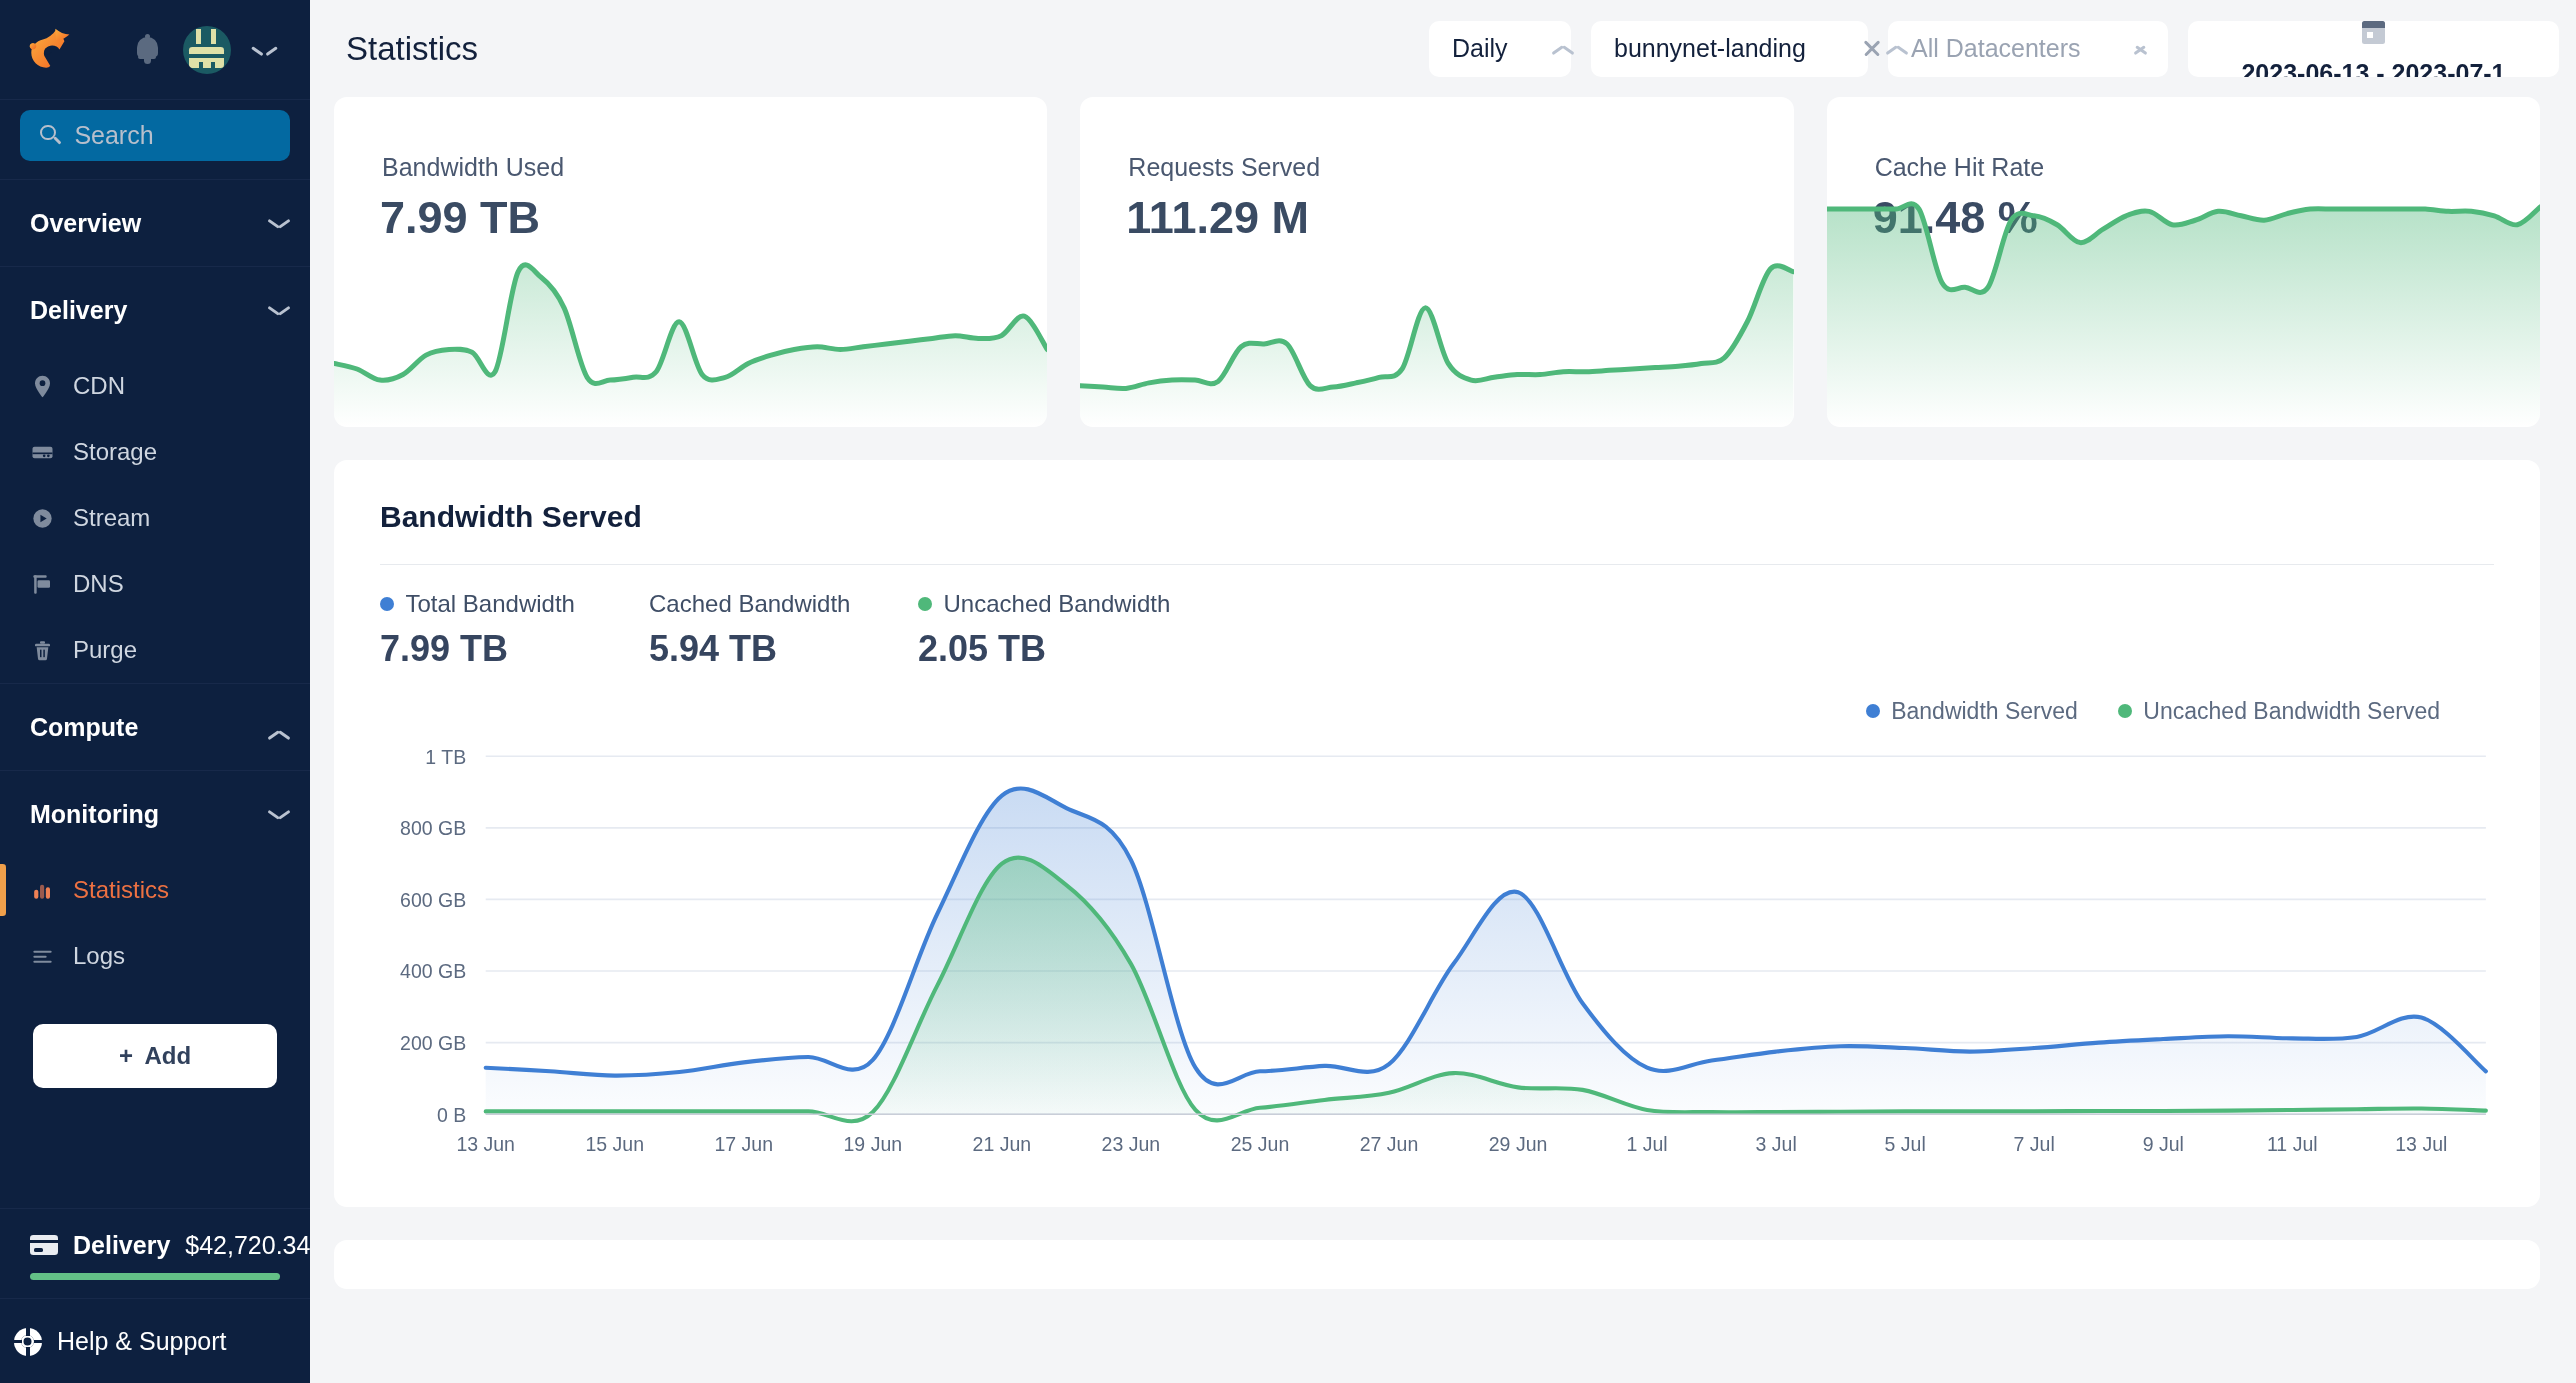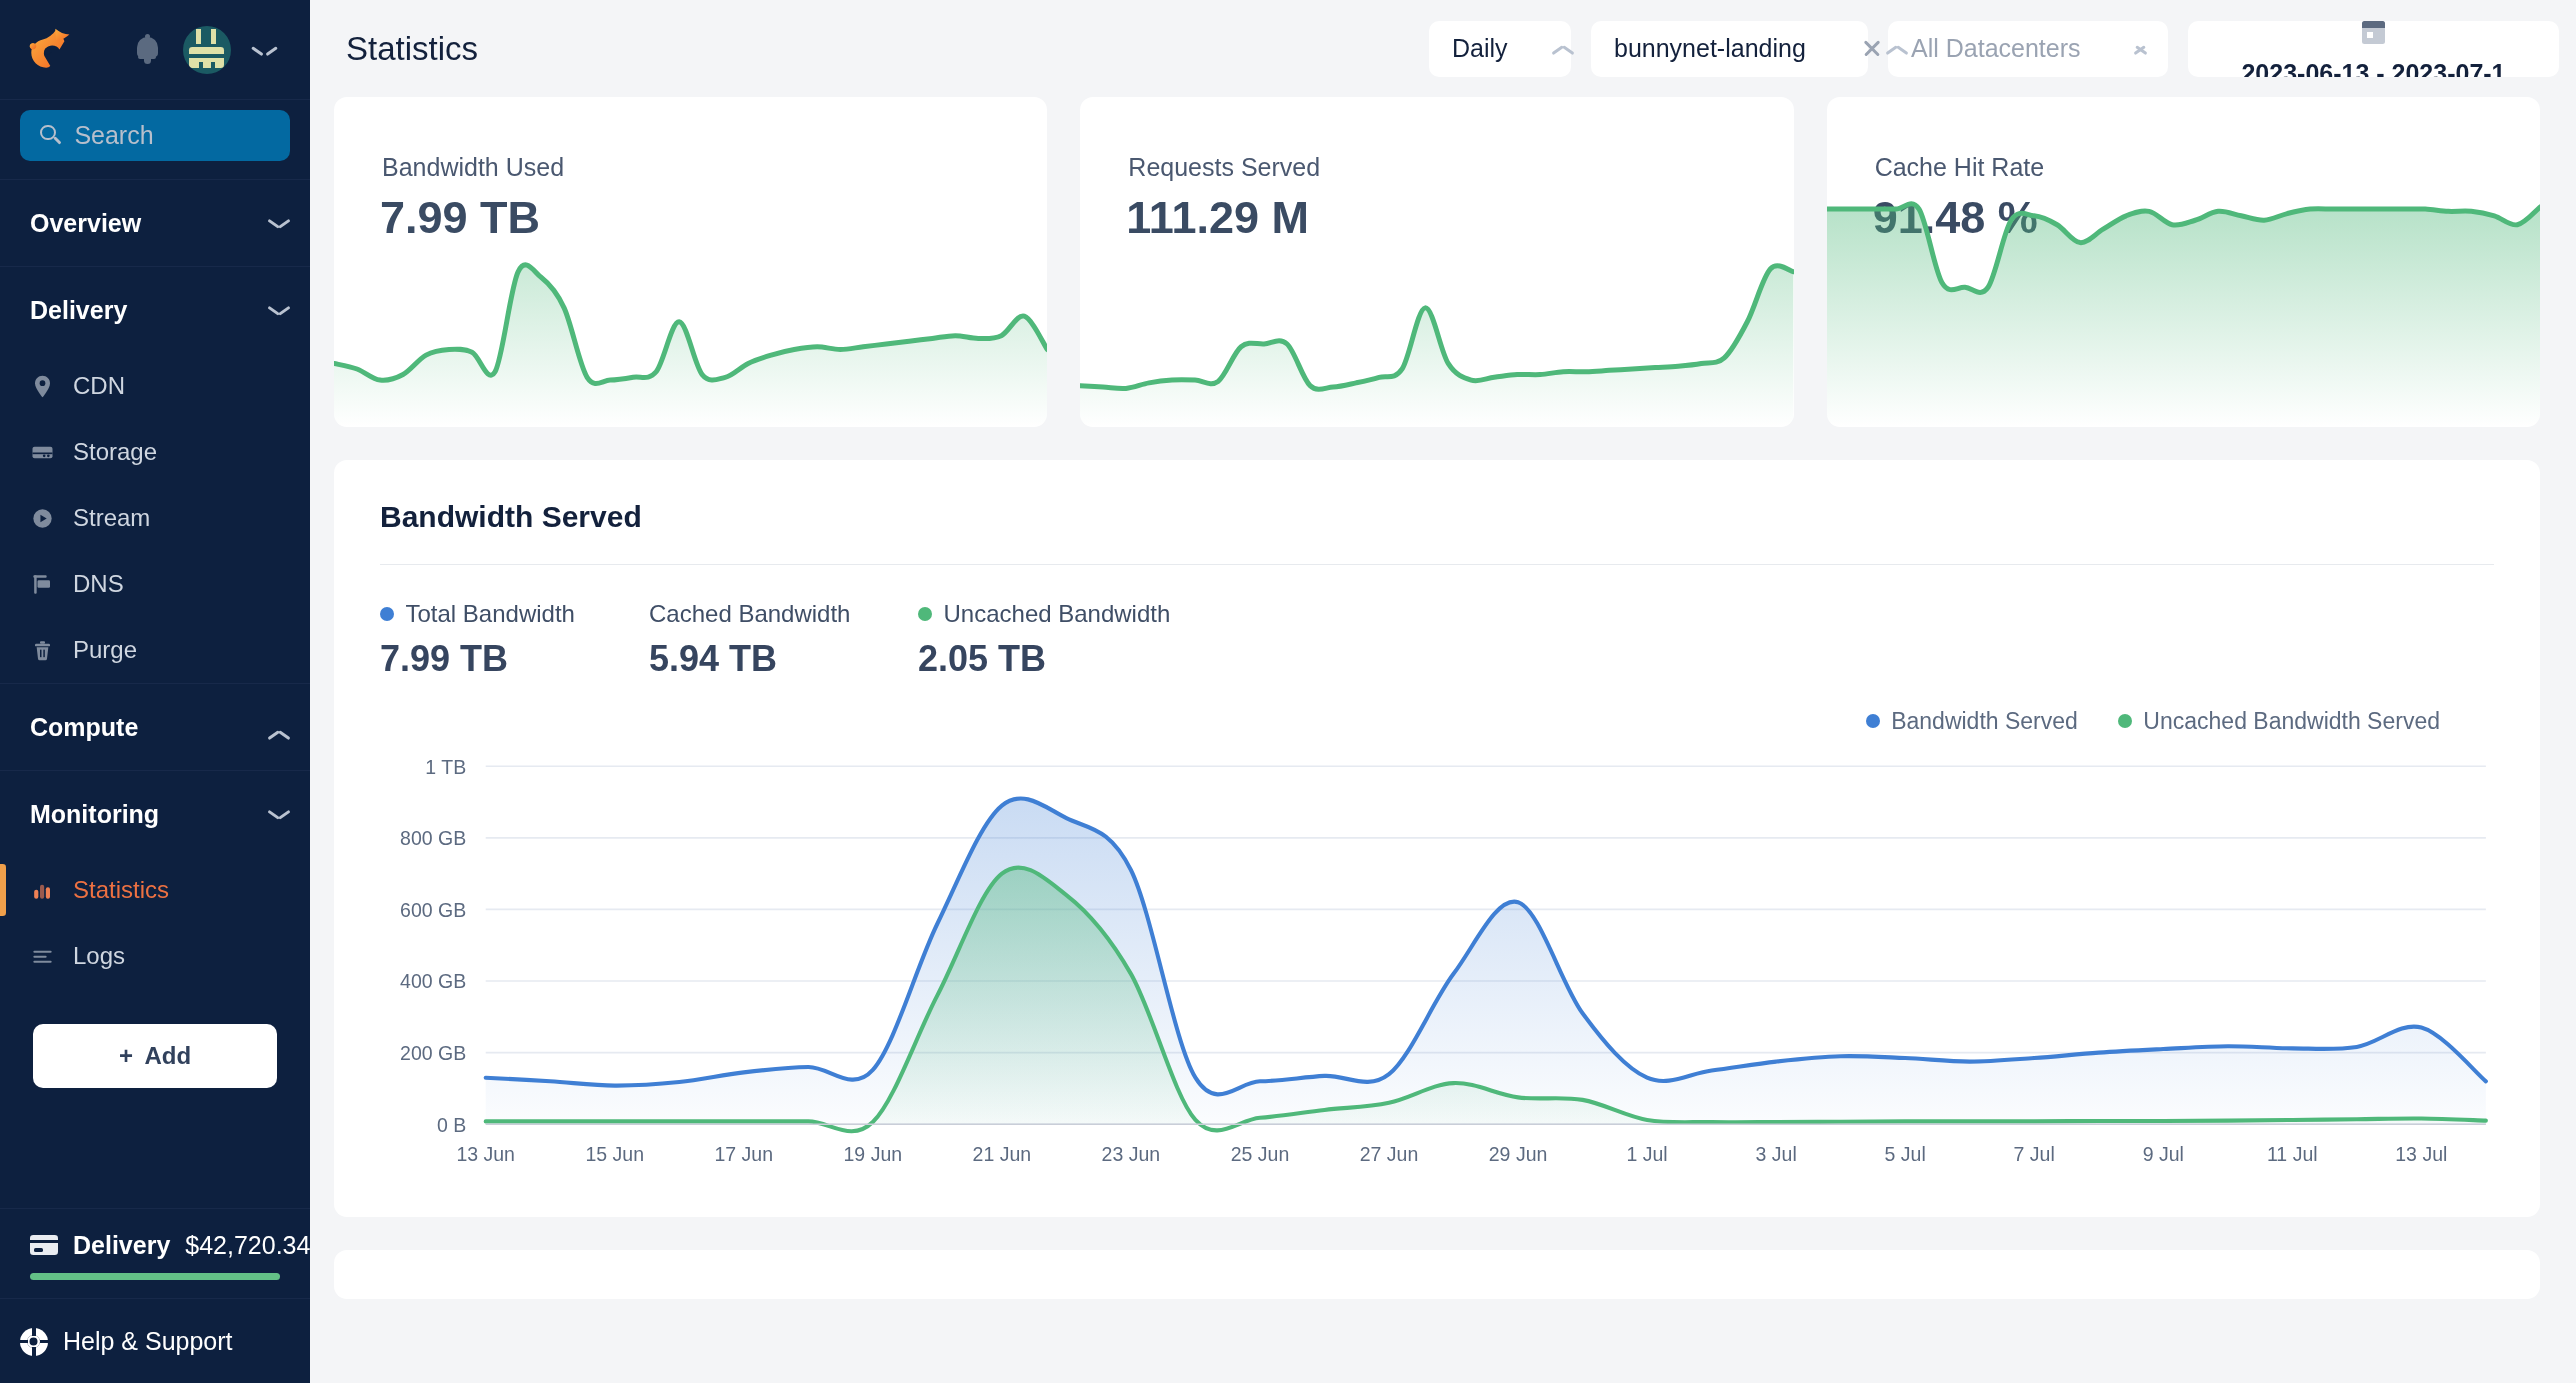--- a/index.html
+++ b/index.html
@@ -124,21 +124,21 @@
     content: ""; position: absolute; left: 4.1px; bottom: 3.3px; width: 9px; height: 4.1px;
     background: #0d203f; border-radius: 1.6px;
   }
   .sb-billing-amt { font-weight: normal; }
   .sb-bar {
     margin-top: 13px; height: 7.4px; border-radius: 4.1px; background: #63c187;
   }
 
   .sb-help {
     border-top: 0.8px solid #17294a; height: 86px;
-    display: flex; align-items: center; gap: 15px; padding: 0 20px;
+    display: flex; align-items: center; gap: 15px; padding: 0 14px;
     color: #ffffff; font-size: 25px; cursor: pointer;
   }
   .life {
     width: 28px; height: 28px; flex: 0 0 28px; border-radius: 50%;
     background: #ffffff; position: relative;
   }
   .life::before {
     content: ""; position: absolute; left: 7.4px; top: 7.4px;
     width: 13px; height: 13px; border-radius: 50%;
     background: #0d203f;
@@ -197,21 +197,21 @@
   .spark.tall { height: 264px; }
   .spark svg { width: 100%; height: 100%; display: block; }
 
   .panel {
     margin-top: 33px; background: #ffffff; border-radius: 13px;
     padding: 40px 46px 35px 46px;
   }
   .panel-title { font-size: 30px; color: #13213c; font-weight: bold; }
   .panel-rule { margin: 30px 0 0 0; height: 0.8px; background: #e7eaee; }
 
-  .kpis { display: flex; gap: 0; margin-top: 35px; }
+  .kpis { display: flex; gap: 0; margin-top: 25px; }
   .kpi { width: 269px; }
   .kpi-label { display: flex; align-items: center; gap: 11.5px; font-size: 24px; color: #3f4e66; }
   .dot { width: 14px; height: 14px; border-radius: 50%; flex: 0 0 14px; }
   .kpi-value { margin-top: 10px; font-size: 36px; font-weight: bold; color: #36455f; }
 
   .legend { display: flex; justify-content: flex-end; gap: 40px; margin-top: 28px; padding-right: 54px; }
   .legend-item { display: flex; align-items: center; gap: 11.5px; font-size: 23px; color: #5c6a80; cursor: pointer; }
 
   .chart-area { margin-top: 18px; height: 429px; position: relative; }
   .chart-area svg { width: 100%; height: 100%; display: block; }

